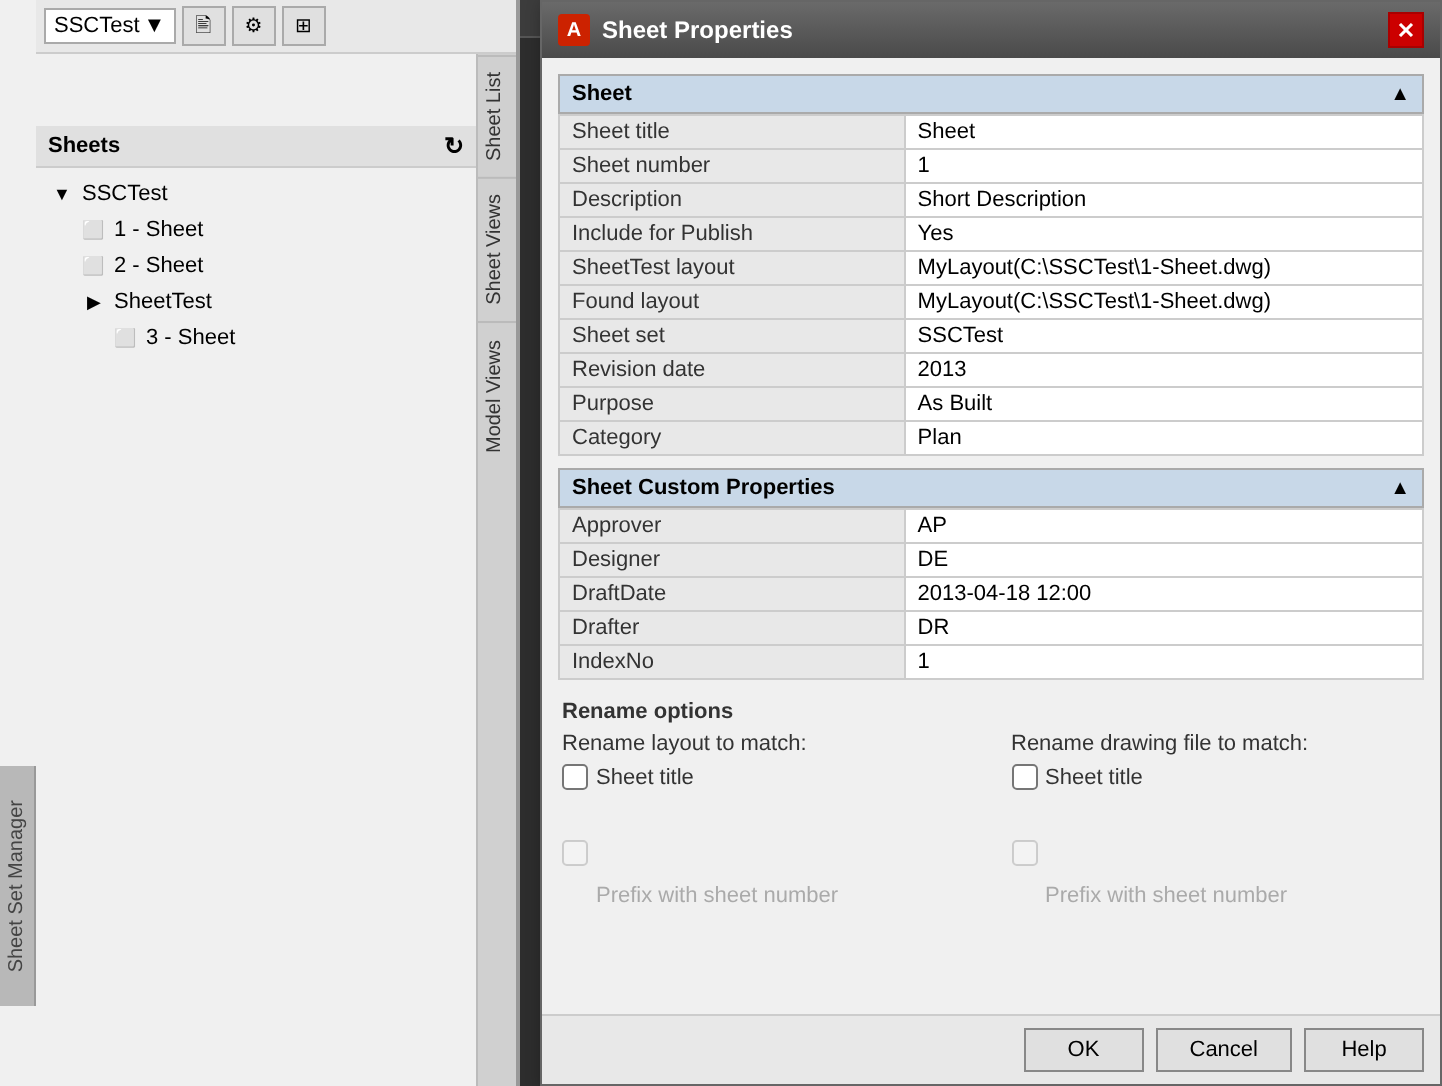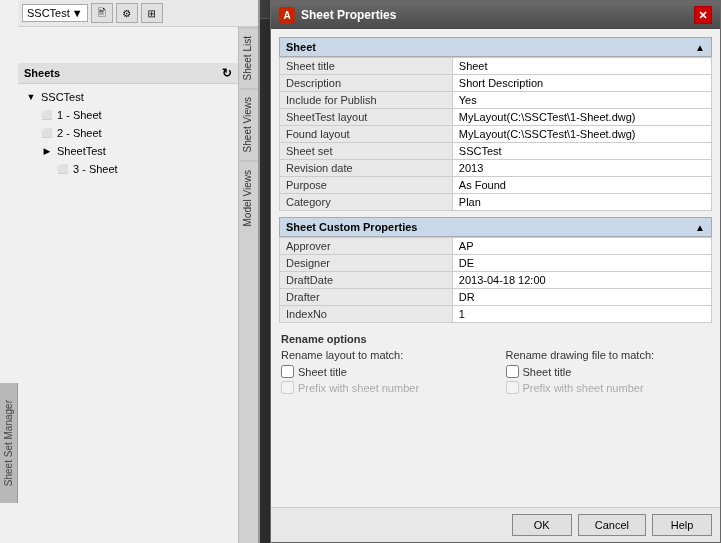--- a/index.html
+++ b/index.html
@@ -262,20 +262,21 @@
       height: 13px;
     }
 
     .checkbox-label {
       font-size: 11px;
       color: #333;
     }
 
     .checkbox-label.disabled {
       color: #aaa;
+      margin-top: 44px;
     }
 
     .dialog-footer {
       padding: 6px 8px;
       background: #e8e8e8;
       border-top: 1px solid #ccc;
       display: flex;
       justify-content: flex-end;
       gap: 6px;
       align-items: flex-end;
@@ -395,20 +396,24 @@
         <span>Sheet</span>
         <span class="section-collapse">▲</span>
       </div>
       <table class="properties-table">
         <tbody>
           <tr>
             <td>Sheet title</td>
             <td>Sheet</td>
           </tr>
           <tr>
+            <td>Sheet number</td>
+            <td>1</td>
+          </tr>
+          <tr>
             <td>Description</td>
             <td>Short Description</td>
           </tr>
           <tr>
             <td>Include for Publish</td>
             <td>Yes</td>
           </tr>
           <tr>
             <td>SheetTest layout</td>
             <td>MyLayout(C:\SSCTest\1-Sheet.dwg)</td>
@@ -420,21 +425,21 @@
           <tr>
             <td>Sheet set</td>
             <td>SSCTest</td>
           </tr>
           <tr>
             <td>Revision date</td>
             <td>2013</td>
           </tr>
           <tr>
             <td>Purpose</td>
-            <td>As Found</td>
+            <td>As Built</td>
           </tr>
           <tr>
             <td>Category</td>
             <td>Plan</td>
           </tr>
         </tbody>
       </table>
 
       <div class="section-header">
         <span>Sheet Custom Properties</span>

